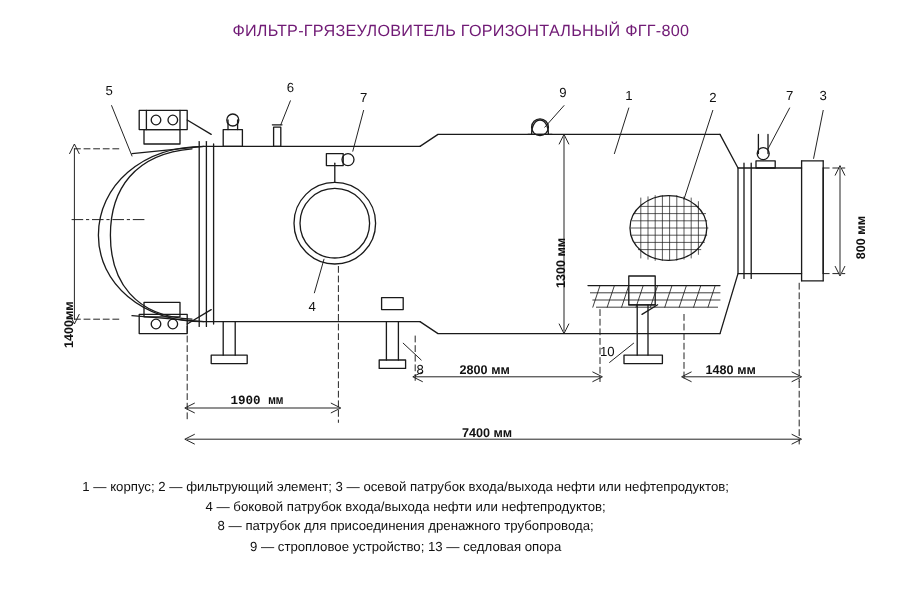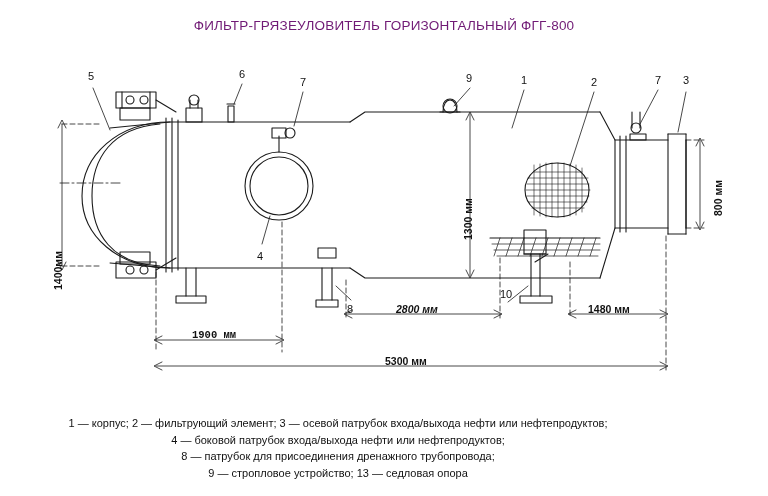--- a/index.html
+++ b/index.html
@@ -22,21 +22,21 @@
   }
   .dim{
     position:absolute;font-size:10.5px;font-weight:bold;color:#111;white-space:nowrap;
   }
   .dimv{
     position:absolute;font-size:10.5px;font-weight:bold;color:#111;white-space:nowrap;
     transform-origin:0 0;
   }
   .legend{
     position:absolute;left:0;top:398px;width:676px;text-align:center;
-    font-size:11px;line-height:16.5px;color:#111;margin-top:17px;
+    font-size:11px;line-height:16.5px;color:#111;
   }
   .legend div{white-space:nowrap;}
 </style>
 </head>
 <body>
 
 <div id="stage">
 
   <div class="title">ФИЛЬТР-ГРЯЗЕУЛОВИТЕЛЬ ГОРИЗОНТАЛЬНЫЙ ФГГ-800</div>
 
@@ -198,24 +198,24 @@
   <div class="lbl" style="left:655px;top:74px;">7</div>
   <div class="lbl" style="left:683px;top:74px;">3</div>
   <div class="lbl" style="left:257px;top:250px;">4</div>
   <div class="lbl" style="left:347px;top:303px;">8</div>
   <div class="lbl" style="left:500px;top:288px;">10</div>
 
   <div class="dimv" style="left:52px;top:290px;transform:rotate(-90deg);">1400мм</div>
   <div class="dimv" style="left:462px;top:240px;transform:rotate(-90deg);">1300 мм</div>
   <div class="dimv" style="left:712px;top:216px;transform:rotate(-90deg);">800 мм</div>
 
-  <div class="dim" style="left:396px;top:303px;font-style:italic;">2800 мм</div>
+  <div class="dim" style="left:383px;top:303px;">2800 мм</div>
   <div class="dim" style="left:588px;top:303px;">1480 мм</div>
   <div class="dim" style="left:192px;top:329px;font-family:Liberation Mono, monospace;">1900 мм</div>
-  <div class="dim" style="left:385px;top:355px;">5300 мм</div>
+  <div class="dim" style="left:385px;top:355px;">7400 мм</div>
 
   <div class="legend">
     <div>1 — корпус;  2 — фильтрующий элемент;  3 — осевой патрубок входа/выхода нефти или нефтепродуктов;</div>
     <div>4 — боковой патрубок входа/выхода нефти или нефтепродуктов;</div>
     <div>8 — патрубок для присоединения дренажного трубопровода;</div>
     <div>9 — стропловое устройство;  13 — седловая опора</div>
   </div>
 
 </div>
 

